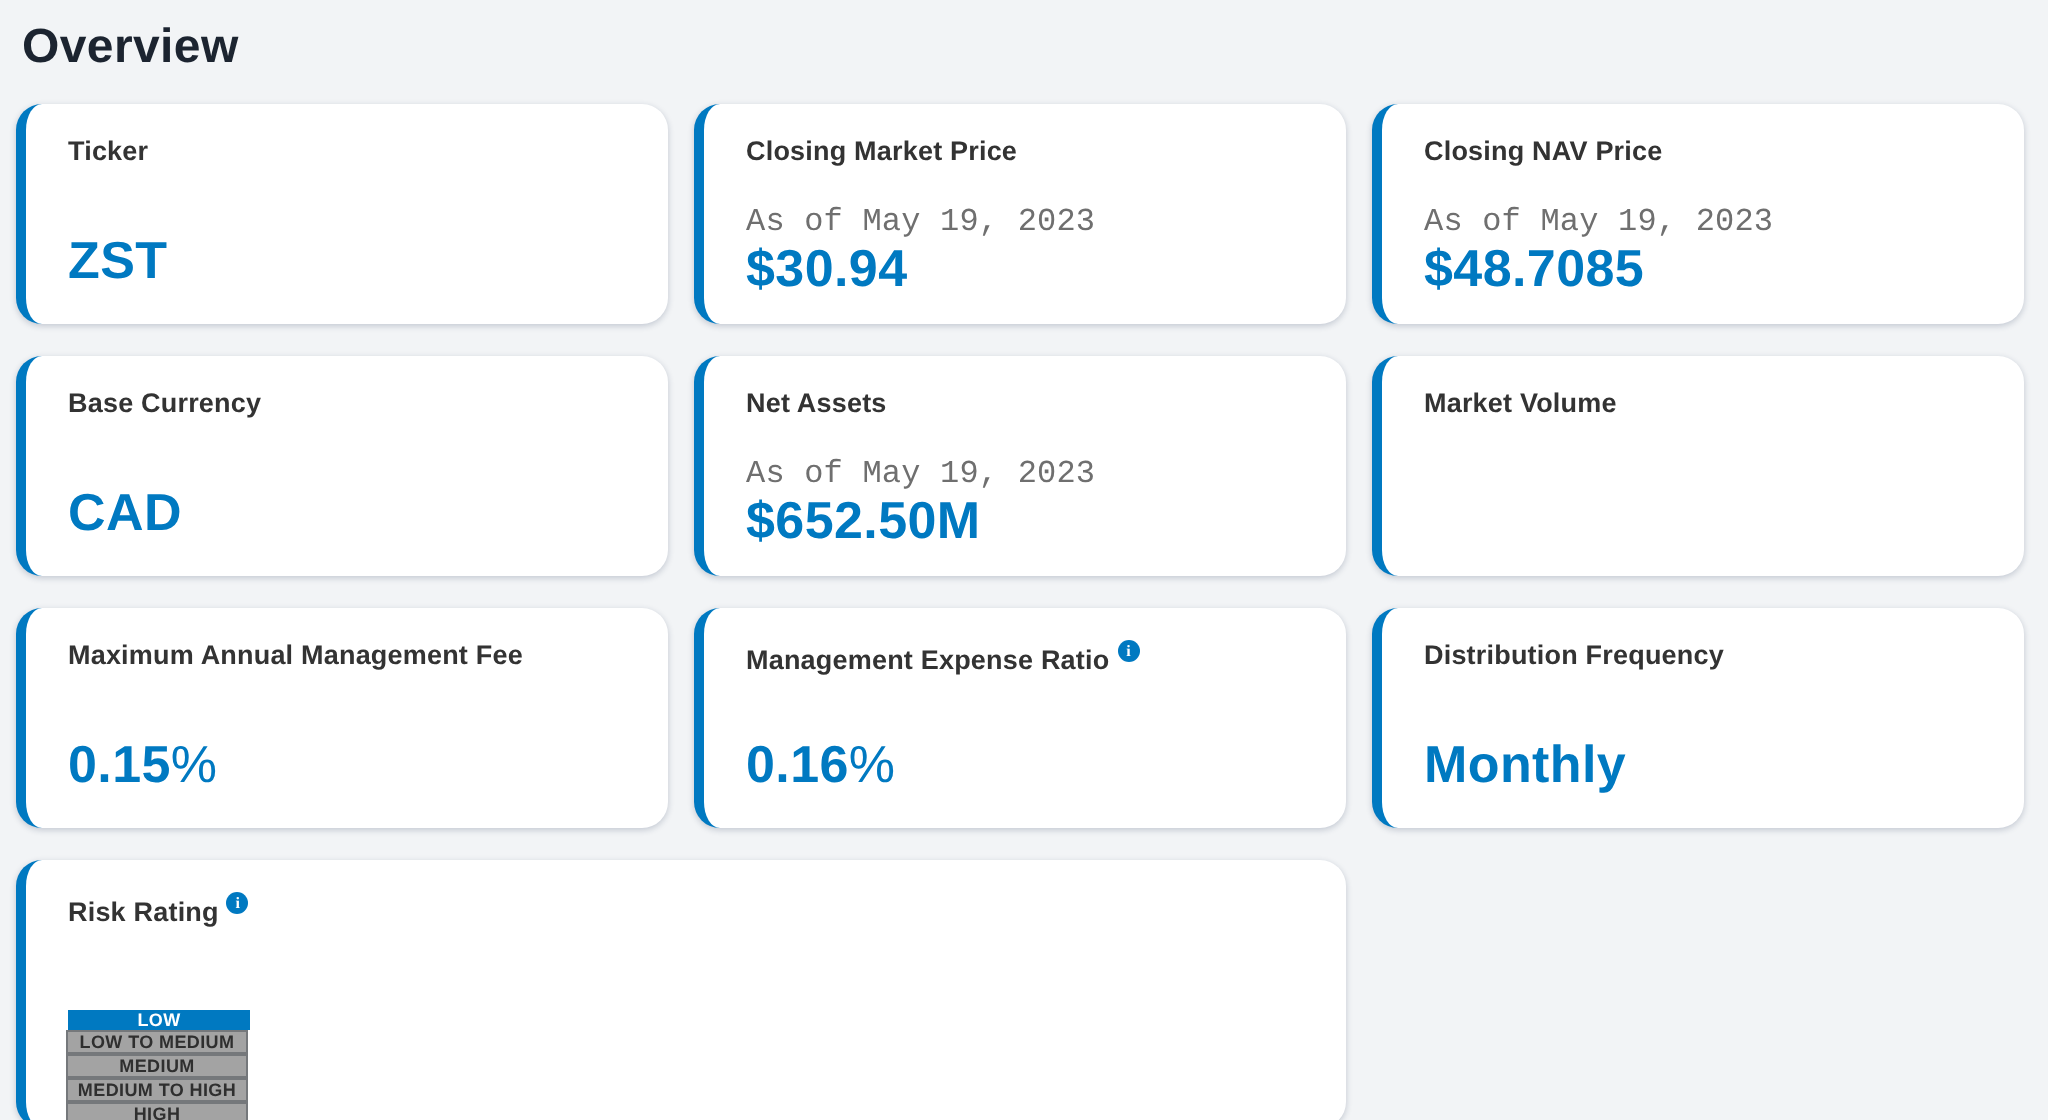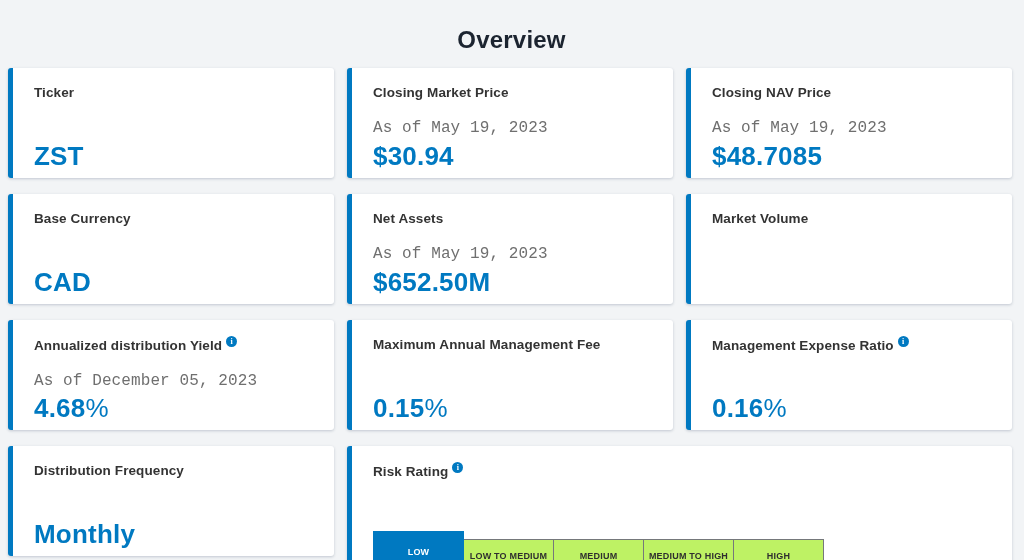--- a/index.html
+++ b/index.html
@@ -15,34 +15,34 @@
   html,body{margin:0;padding:0;}
   body{
     width:1024px;height:560px;
     background:var(--page-bg);
     font-family:"Liberation Sans",sans-serif;
     overflow:hidden;
   }
   .page{padding:6px 12px 10px 8px;}
   .page-title{
     font-size:24px;font-weight:700;color:var(--heading);
-    margin:20px 0 14px 3px;letter-spacing:.2px;text-align:center;
+    margin:4px 0 14px 3px;letter-spacing:.2px;
   }
   .grid{
     display:grid;
     grid-template-columns:1fr 1fr 1fr;
     gap:16px 13px;
   }
   .card{
     background:var(--card-bg);
     border-left:5px solid var(--accent);
-    border-radius:3px;
+    border-radius:13px;
     box-shadow:0 1px 3px rgba(23,43,77,.22);
     height:110px;
-    padding:16px 20px 8px 21px;
+    padding:16px 20px 18px 21px;
     display:flex;flex-direction:column;justify-content:space-between;
   }
   .card-wide{grid-column:span 2;height:134px;}
   .label-row{line-height:16px;}
   .label{
     font-size:13.5px;font-weight:700;color:var(--label);letter-spacing:.1px;
   }
   .as-of{
     font-size:16px;color:var(--muted);margin-top:18px;letter-spacing:.1px;font-family:Liberation Mono, monospace;
   }
@@ -52,26 +52,26 @@
   }
   .value .unit{font-weight:400;}
   .info-icon{
     display:inline-block;width:11px;height:11px;
     background:var(--accent);color:#fff;border-radius:50%;
     font-size:8px;line-height:11px;text-align:center;
     vertical-align:super;margin-left:4px;font-weight:700;
     font-family:"Liberation Serif",serif;cursor:pointer;
   }
   .risk-scale{
-    display:flex;align-items:flex-end;height:41px;margin-top:2px;
+    display:flex;align-items:flex-start;height:41px;margin-top:2px;flex-direction:column;
   }
   .risk-seg{
     width:91px;height:33px;
     border:1px solid var(--risk-border);
-    margin-left:-1px;background:#bef264;
+    margin-left:-1px;background:#a3a3a3;
     display:flex;align-items:center;justify-content:center;
     font-size:9px;font-weight:700;color:#2f2f2f;letter-spacing:.2px;
     text-align:center;
   }
   .risk-seg:first-child{margin-left:0;}
   .risk-seg.selected{
     background:var(--accent);border:none;height:41px;
     color:#fff;position:relative;z-index:1;
   }
 </style>
@@ -114,27 +114,20 @@
         </div>
         <div class="value"><span>$652.50M</span></div>
       </article>
       <article class="card">
         <div>
           <div class="label-row"><span class="label">Market Volume</span></div>
         </div>
       </article>
       <article class="card">
         <div>
-          <div class="label-row"><span class="label">Annualized distribution Yield</span><span class="info-icon">i</span></div>
-          <div class="as-of">As of December 05, 2023</div>
-        </div>
-        <div class="value"><span>4.68</span><span class="unit">%</span></div>
-      </article>
-      <article class="card">
-        <div>
           <div class="label-row"><span class="label">Maximum Annual Management Fee</span></div>
         </div>
         <div class="value"><span>0.15</span><span class="unit">%</span></div>
       </article>
       <article class="card">
         <div>
           <div class="label-row"><span class="label">Management Expense Ratio</span><span class="info-icon">i</span></div>
         </div>
         <div class="value"><span>0.16</span><span class="unit">%</span></div>
       </article>

